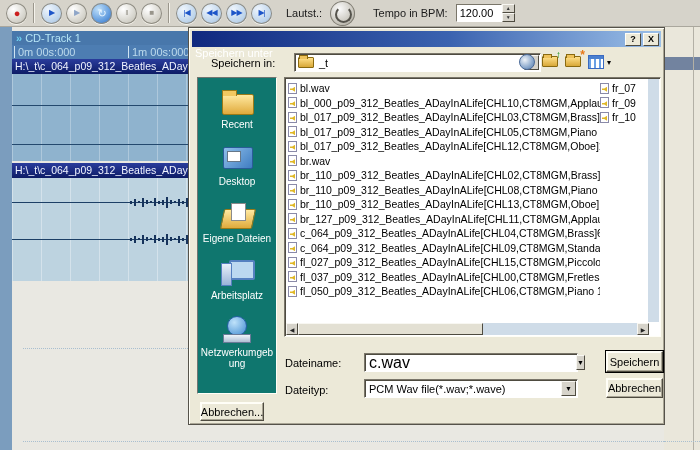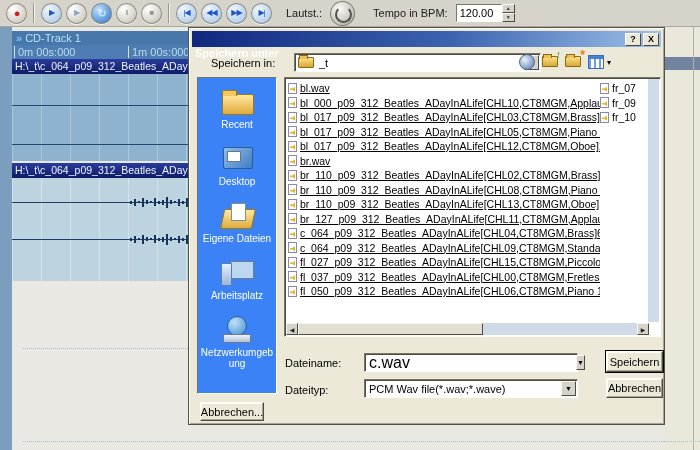--- a/index.html
+++ b/index.html
@@ -63,21 +63,21 @@
   .right-panel { position:absolute; left:664px; top:27px; width:36px; height:423px; background:#eae7db; z-index:2; }
   .right-panel .band { position:absolute; left:0; top:30px; width:100%; height:13px; background:#72839f; }
   .right-panel .vline { position:absolute; left:29px; top:0; width:1px; height:100%; background:#b3b0a5; }
 
   
   .dialog { position:absolute; left:188px; top:27px; width:477px; height:398px; background:#ece9d8;
     border:1px solid #55524a; box-shadow:inset 1px 1px 0 #fffef6, inset -1px -1px 0 #a9a595; z-index:10; }
   .titlebar { position:absolute; left:3px; top:3px; right:3px; height:16px;
     background:linear-gradient(90deg,#10297f 0%, #3b63b0 55%, #9cc0e8 100%);
     display:flex; align-items:center; }
-  .titlebar .ttext { color:#fff; font-weight:bold; padding-left:3px; flex:1;margin-top:28px; }
+  .titlebar .ttext { color:#fff; font-weight:normal; padding-left:3px; flex:1;margin-top:28px; }
   .cap-btn { width:16px; height:13px; margin-right:2px; background:#ece9d8; border:1px solid;
     border-color:#fffef6 #4e4b40 #4e4b40 #fffef6; font-size:9px; font-weight:bold; color:#000;
     display:flex; align-items:center; justify-content:center; cursor:pointer; }
   .row-label { position:absolute; color:#000; }
   .combo { position:absolute; height:19px; background:#fff; border:1px solid; border-color:#7a766a #fff #fff #7a766a;
     box-shadow:inset 1px 1px 0 #4e4b40; display:flex; align-items:center; }
   .combo .cval { flex:1; padding-left:4px; white-space:nowrap; overflow:hidden; }
   .combo input { flex:1; border:none; outline:none; padding-left:4px; font-family:"Liberation Sans",sans-serif; font-size:16px; background:transparent; }
   .combo .carrow { width:15px; height:15px; margin-right:1px; background:#d6d3ca; border:1px solid;
     border-color:#f8f7f2 #4e4b40 #4e4b40 #f8f7f2; font-size:7px; display:flex; align-items:center; justify-content:center; cursor:pointer; }
@@ -90,21 +90,21 @@
     background:radial-gradient(circle at 35% 35%, #eef3f8, #8aa8cc 60%, #5a7aa8); cursor:pointer; }
   .icon-wrap { position:relative; cursor:pointer; }
   .icon-wrap .ov-up { position:absolute; right:-3px; top:-7px; color:#0a8a0a; font-weight:bold; font-size:10px; }
   .icon-wrap .ov-new { position:absolute; right:-4px; top:-8px; color:#e87818; font-weight:bold; font-size:12px; }
   .views-icon { width:16px; height:14px; border:1px solid #3a6ac0; background:
     linear-gradient(180deg,#4a80d0 0 3px, transparent 3px),
     repeating-linear-gradient(90deg,#6aa0e4 0 2px,#ffffff 2px 5px); cursor:pointer; }
   .caret { font-size:8px; color:#000; margin-left:-4px; cursor:pointer; }
 
   
-  .placesbar { position:absolute; left:8px; top:49px; width:80px; height:317px; background:#3b82f6;
+  .placesbar { position:absolute; left:8px; top:49px; width:80px; height:317px; background:#0f766e;
     border:1px solid; border-color:#6f746f #fffef6 #fffef6 #6f746f; display:flex; flex-direction:column;
     align-items:flex-start; padding-top:8px; gap:13px; overflow:hidden; }
   .place { display:flex; flex-direction:column; align-items:center; width:78px; cursor:pointer; }
   .picon { position:relative; width:36px; height:30px; }
   .plabel { color:#fff; font-size:10px; text-align:center; margin-top:3px; line-height:11px; word-break:break-all; width:76px; }
   .recent-folder-icon::before { content:""; position:absolute; left:3px; top:8px; width:30px; height:19px;
     background:linear-gradient(#ffe9a0,#e0aa3c); border:1px solid #9a7a18; border-radius:2px; }
   .recent-folder-icon::after { content:""; position:absolute; left:3px; top:4px; width:13px; height:5px;
     background:#f2c860; border:1px solid #9a7a18; border-bottom:none; }
   .desktop-icon::before { content:""; position:absolute; left:4px; top:4px; width:28px; height:20px;
@@ -122,21 +122,21 @@
     background:linear-gradient(#e8f0fa,#9ab4d8); border:1px solid #5580c0; }
   .network-icon::before { content:""; position:absolute; left:8px; top:2px; width:18px; height:18px;
     border-radius:50%; background:radial-gradient(circle at 35% 30%, #bfe2fa, #3f8ad0); border:1px solid #2860a8; }
   .network-icon::after { content:""; position:absolute; left:4px; top:20px; width:26px; height:7px;
     background:linear-gradient(#eef4fa,#aebfd4); border:1px solid #6a7a98; }
 
   
   .filelist { position:absolute; left:95px; top:49px; width:377px; height:260px; background:#fff;
     border:1px solid; border-color:#7a766a #fffef6 #fffef6 #7a766a; box-shadow:inset 1px 1px 0 #4e4b40; }
   .fcol { position:absolute; top:3px; }
-  #filecol1 { left:3px; width:312px; overflow:hidden;text-decoration:underline; }
+  #filecol1 { left:3px; width:312px; overflow:hidden; }
   #filecol2 { left:315px; width:48px; }
   .frow { height:14.5px; display:flex; align-items:center; white-space:nowrap; overflow:hidden; cursor:pointer; }
   .fname { font-size:10.5px; color:#000; }
   .wavicon { position:relative; flex:0 0 9px; width:9px; height:11px; background:#fff; border:1px solid #8a8aa8; margin-right:3px; }
   .wavicon::before { content:""; position:absolute; left:1px; top:3px; width:5px; height:5px; background:#e0b828;
     clip-path:polygon(0 35%, 45% 35%, 100% 0, 100% 100%, 45% 65%, 0 65%); }
   .hscroll { position:absolute; left:1px; bottom:1px; height:12px; width:363px; background:#cfdce8; display:flex; }
   .hscroll .sbtn { width:12px; height:12px; background:#d6d3ca; border:1px solid;
     border-color:#f8f7f2 #4e4b40 #4e4b40 #f8f7f2; font-size:6px; display:flex; align-items:center; justify-content:center; color:#222; cursor:pointer; }
   .hscroll .thumb { width:185px; height:12px; background:#e3e0d3; border:1px solid;

